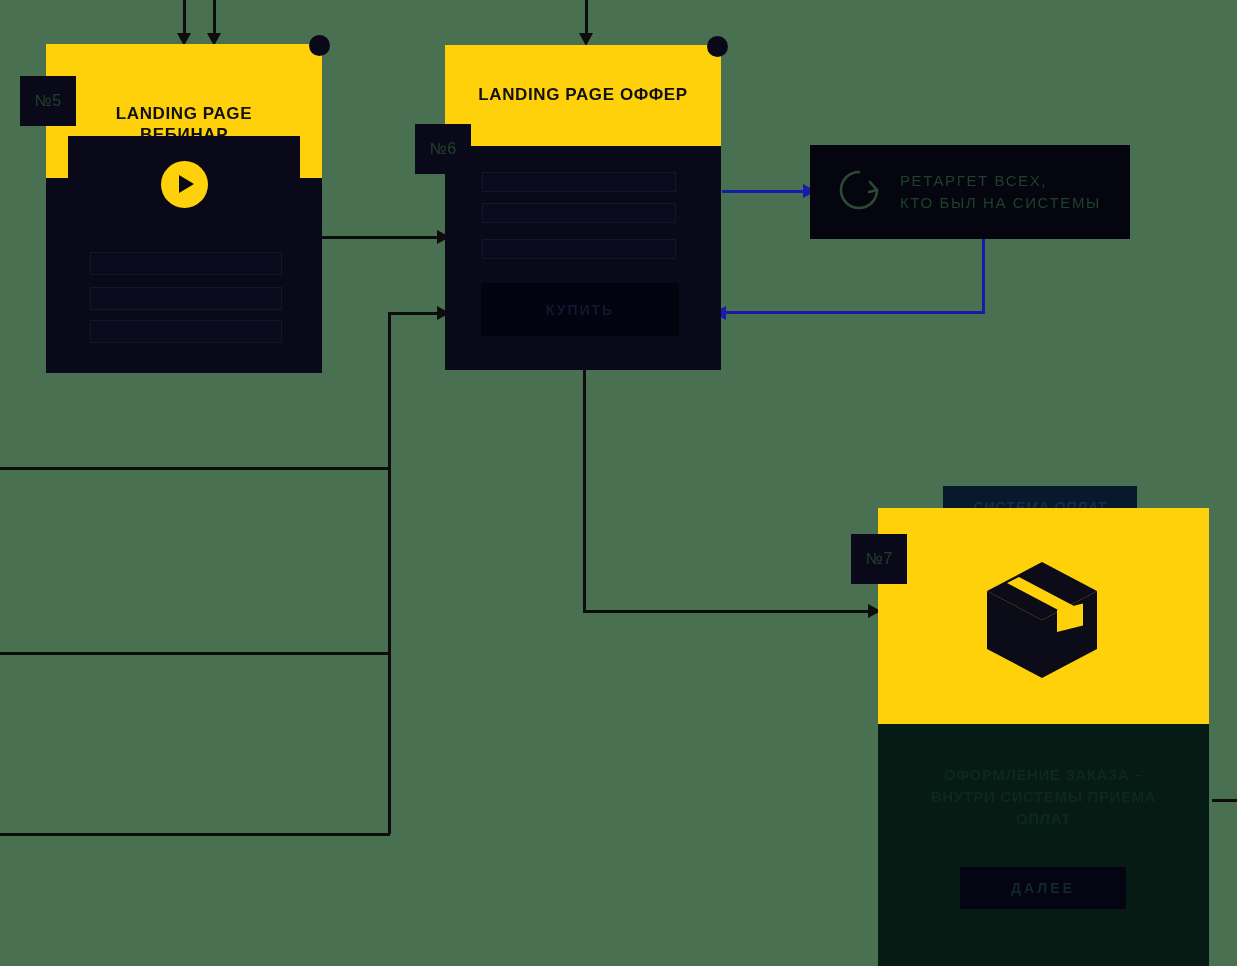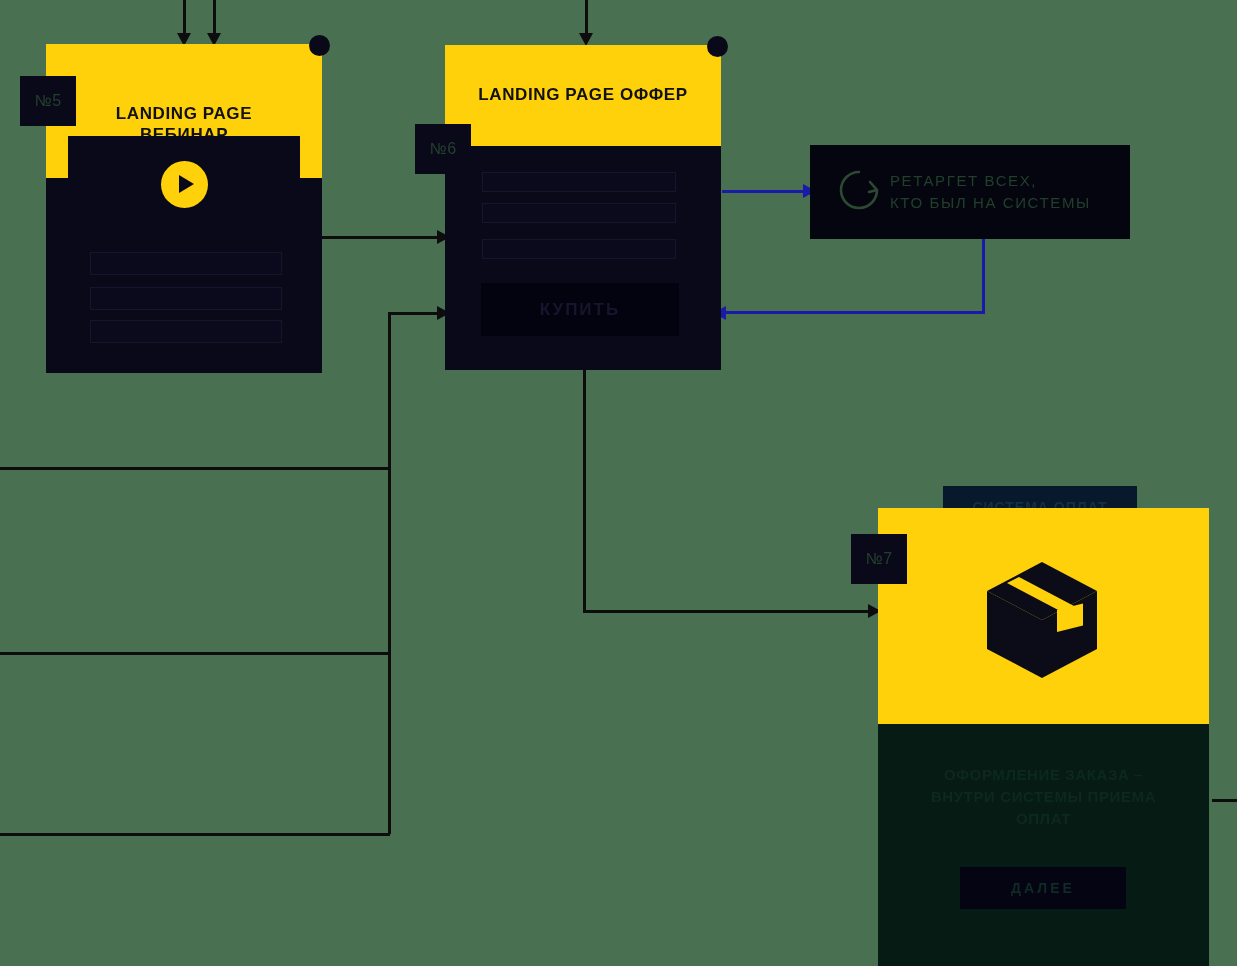--- a/index.html
+++ b/index.html
@@ -128,40 +128,40 @@
     background: #0a0a1c;
     border: 1px solid #15152b;
   }
   .cta-block {
     position: absolute;
     background: #030310;
     color: #15152e;
     display: flex;
     align-items: center;
     justify-content: center;
-    font-size: 17px;
+    font-size: 14px;
     letter-spacing: 2px;
     font-weight: bold;
   }
 
   
   #retarget-box {
     position: absolute;
     background: #05050f;
     display: flex;
     align-items: center;
     padding-left: 24px;
     box-sizing: border-box;
   }
   .retarget-text {
     color: #21402b;
     font-size: 15px;
     letter-spacing: 1.6px;
     line-height: 1.5;
-    margin-left: 6px;
+    margin-left: 16px;
   }
 
   
   #payment-label {
     position: absolute;
     background: #07192a;
     color: #143048;
     display: flex;
     align-items: center;
     justify-content: center;
@@ -289,21 +289,21 @@
         <path d="M36 17 L43 25 L35 27" fill="none" stroke="#2c4a33" stroke-width="2.6" stroke-linecap="round" stroke-linejoin="round"></path>
       </svg>
     </span>
     <div class="retarget-text">
       <div>РЕТАРГЕТ ВСЕХ,</div>
       <div>КТО БЫЛ НА СИСТЕМЫ</div>
     </div>
   </div>
 
   <div class="card">
-    <div id="payment-label" style="left:943px; top:486px; width:194px; height:42px;">СИСТЕМА ОПЛАТ</div>
+    <div id="payment-label" style="left:943px; top:486px; width:194px; height:42px;font-style:italic;">СИСТЕМА ОПЛАТ</div>
 
     <div id="payment-head" style="left:878px; top:508px; width:331px; height:216px;"></div>
 
     <div class="abs" style="left:985px; top:560px; width:115px; height:120px;">
       <svg width="115" height="120" viewBox="0 0 115 120" aria-hidden="true">
         <polygon points="57,2 112,31 57,60 2,31" fill="#0c0c18"></polygon>
         <polygon points="2,31 57,60 57,118 2,89" fill="#0c0c18"></polygon>
         <polygon points="112,31 112,89 57,118 57,60" fill="#0c0c18"></polygon>
         <polygon points="34,17 89,46 77,52 22,23" fill="#FFD10A"></polygon>
         <rect x="72" y="68" width="26" height="22" fill="#FFD10A" transform="skewY(-14)"></rect>

